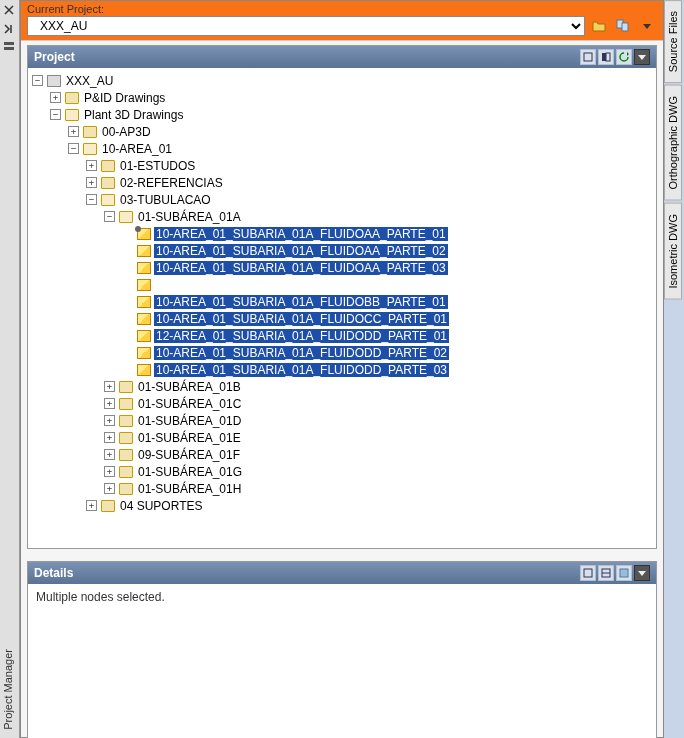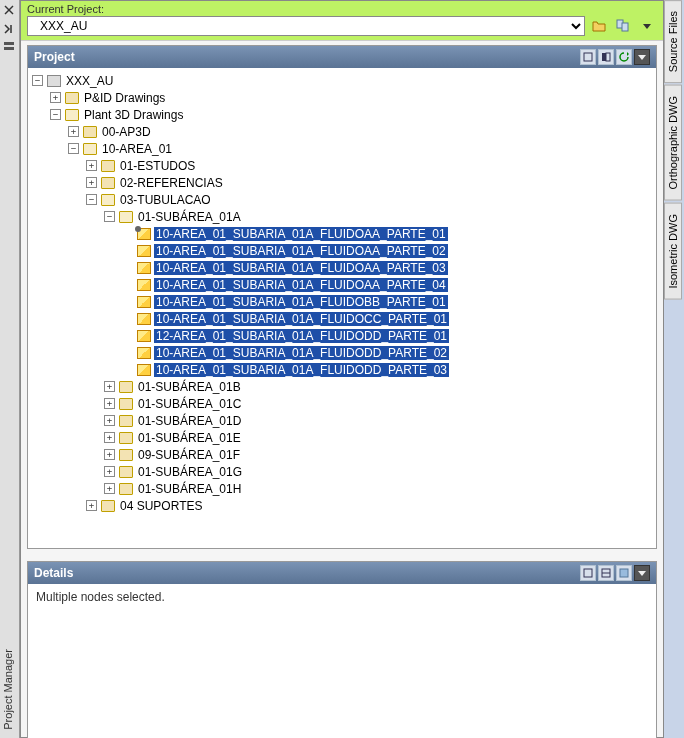--- a/index.html
+++ b/index.html
@@ -9,21 +9,21 @@
 .left-strip .close-icon { position: absolute; top: 4px; left: 3px; cursor: pointer; }
 .left-strip .arrow-icon { position: absolute; top: 22px; left: 3px; cursor: pointer; }
 .left-strip .label { position: absolute; left: 2px; bottom: 8px; writing-mode: vertical-rl; transform: rotate(180deg); font-size: 11px; color: #333; }
 .left-strip .toggle-icon { position: absolute; top: 40px; left: 3px; cursor: pointer; }
 
 .right-tabs { position: absolute; right: 0; top: 0; width: 20px; height: 738px; }
 .right-tab { writing-mode: vertical-rl; transform: rotate(180deg); padding: 10px 2px; font-size: 11px; background: #e8e8e8; border: 1px solid #aaa; margin-bottom: 2px; cursor: pointer; text-align: center; }
 
 .main { position: absolute; left: 20px; top: 0; right: 20px; bottom: 0; background: #f5f5f5; border: 1px solid #888; }
 
-.header { height: 40px; padding: 2px 6px; border-bottom: 1px solid #ccc; background: #bef264; }
+.header { height: 40px; padding: 2px 6px; border-bottom: 1px solid #ccc; background: #f97316; }
 .header-label { font-size: 11px; color: #333; }
 .header-row { display: flex; align-items: center; margin-top: 1px; gap: 4px; }
 .header-row select { flex: 1; height: 20px; font-size: 12px; padding-left: 8px; border: 1px solid #888; background: #fff; }
 .header-row .icon-btn { width: 20px; height: 20px; display: flex; align-items: center; justify-content: center; cursor: pointer; }
 
 .panel { margin: 4px 6px; border: 1px solid #999; background: #fff; }
 .panel-header { background: #6e87a8; background: linear-gradient(#7a93b4, #5a7394); color: #fff; height: 22px; display: flex; align-items: center; padding: 0 6px; font-weight: bold; font-size: 12px; }
 .panel-header .spacer { flex: 1; }
 .panel-header .hdr-btn { width: 16px; height: 16px; margin-left: 2px; background: #d8e0ec; border: 1px solid #b0c0d0; cursor: pointer; display:flex; align-items:center; justify-content:center; font-size:9px; color:#335; }
 .panel-header .hdr-btn.dark { background: #555; color:#eee; border-color:#333; }
@@ -222,21 +222,20 @@
                                   <div class="row">
                                     <span class="exp blank"></span>
                                     <span class="ico dwg"></span>
                                     <span class="label-text sel">10-AREA_01_SUBARIA_01A_FLUIDOAA_PARTE_03</span>
                                   </div>
                                 </li>
                               <li>
                                   <div class="row">
                                     <span class="exp blank"></span>
                                     <span class="ico dwg"></span>
-                                    <span class="label-text sel">10-AREA_01_SUBARIA_01A_FLUIDOAA_PARTE_04</span>
                                   </div>
                                 </li>
                               <li>
                                   <div class="row">
                                     <span class="exp blank"></span>
                                     <span class="ico dwg"></span>
                                     <span class="label-text sel">10-AREA_01_SUBARIA_01A_FLUIDOBB_PARTE_01</span>
                                   </div>
                                 </li>
                               <li>

